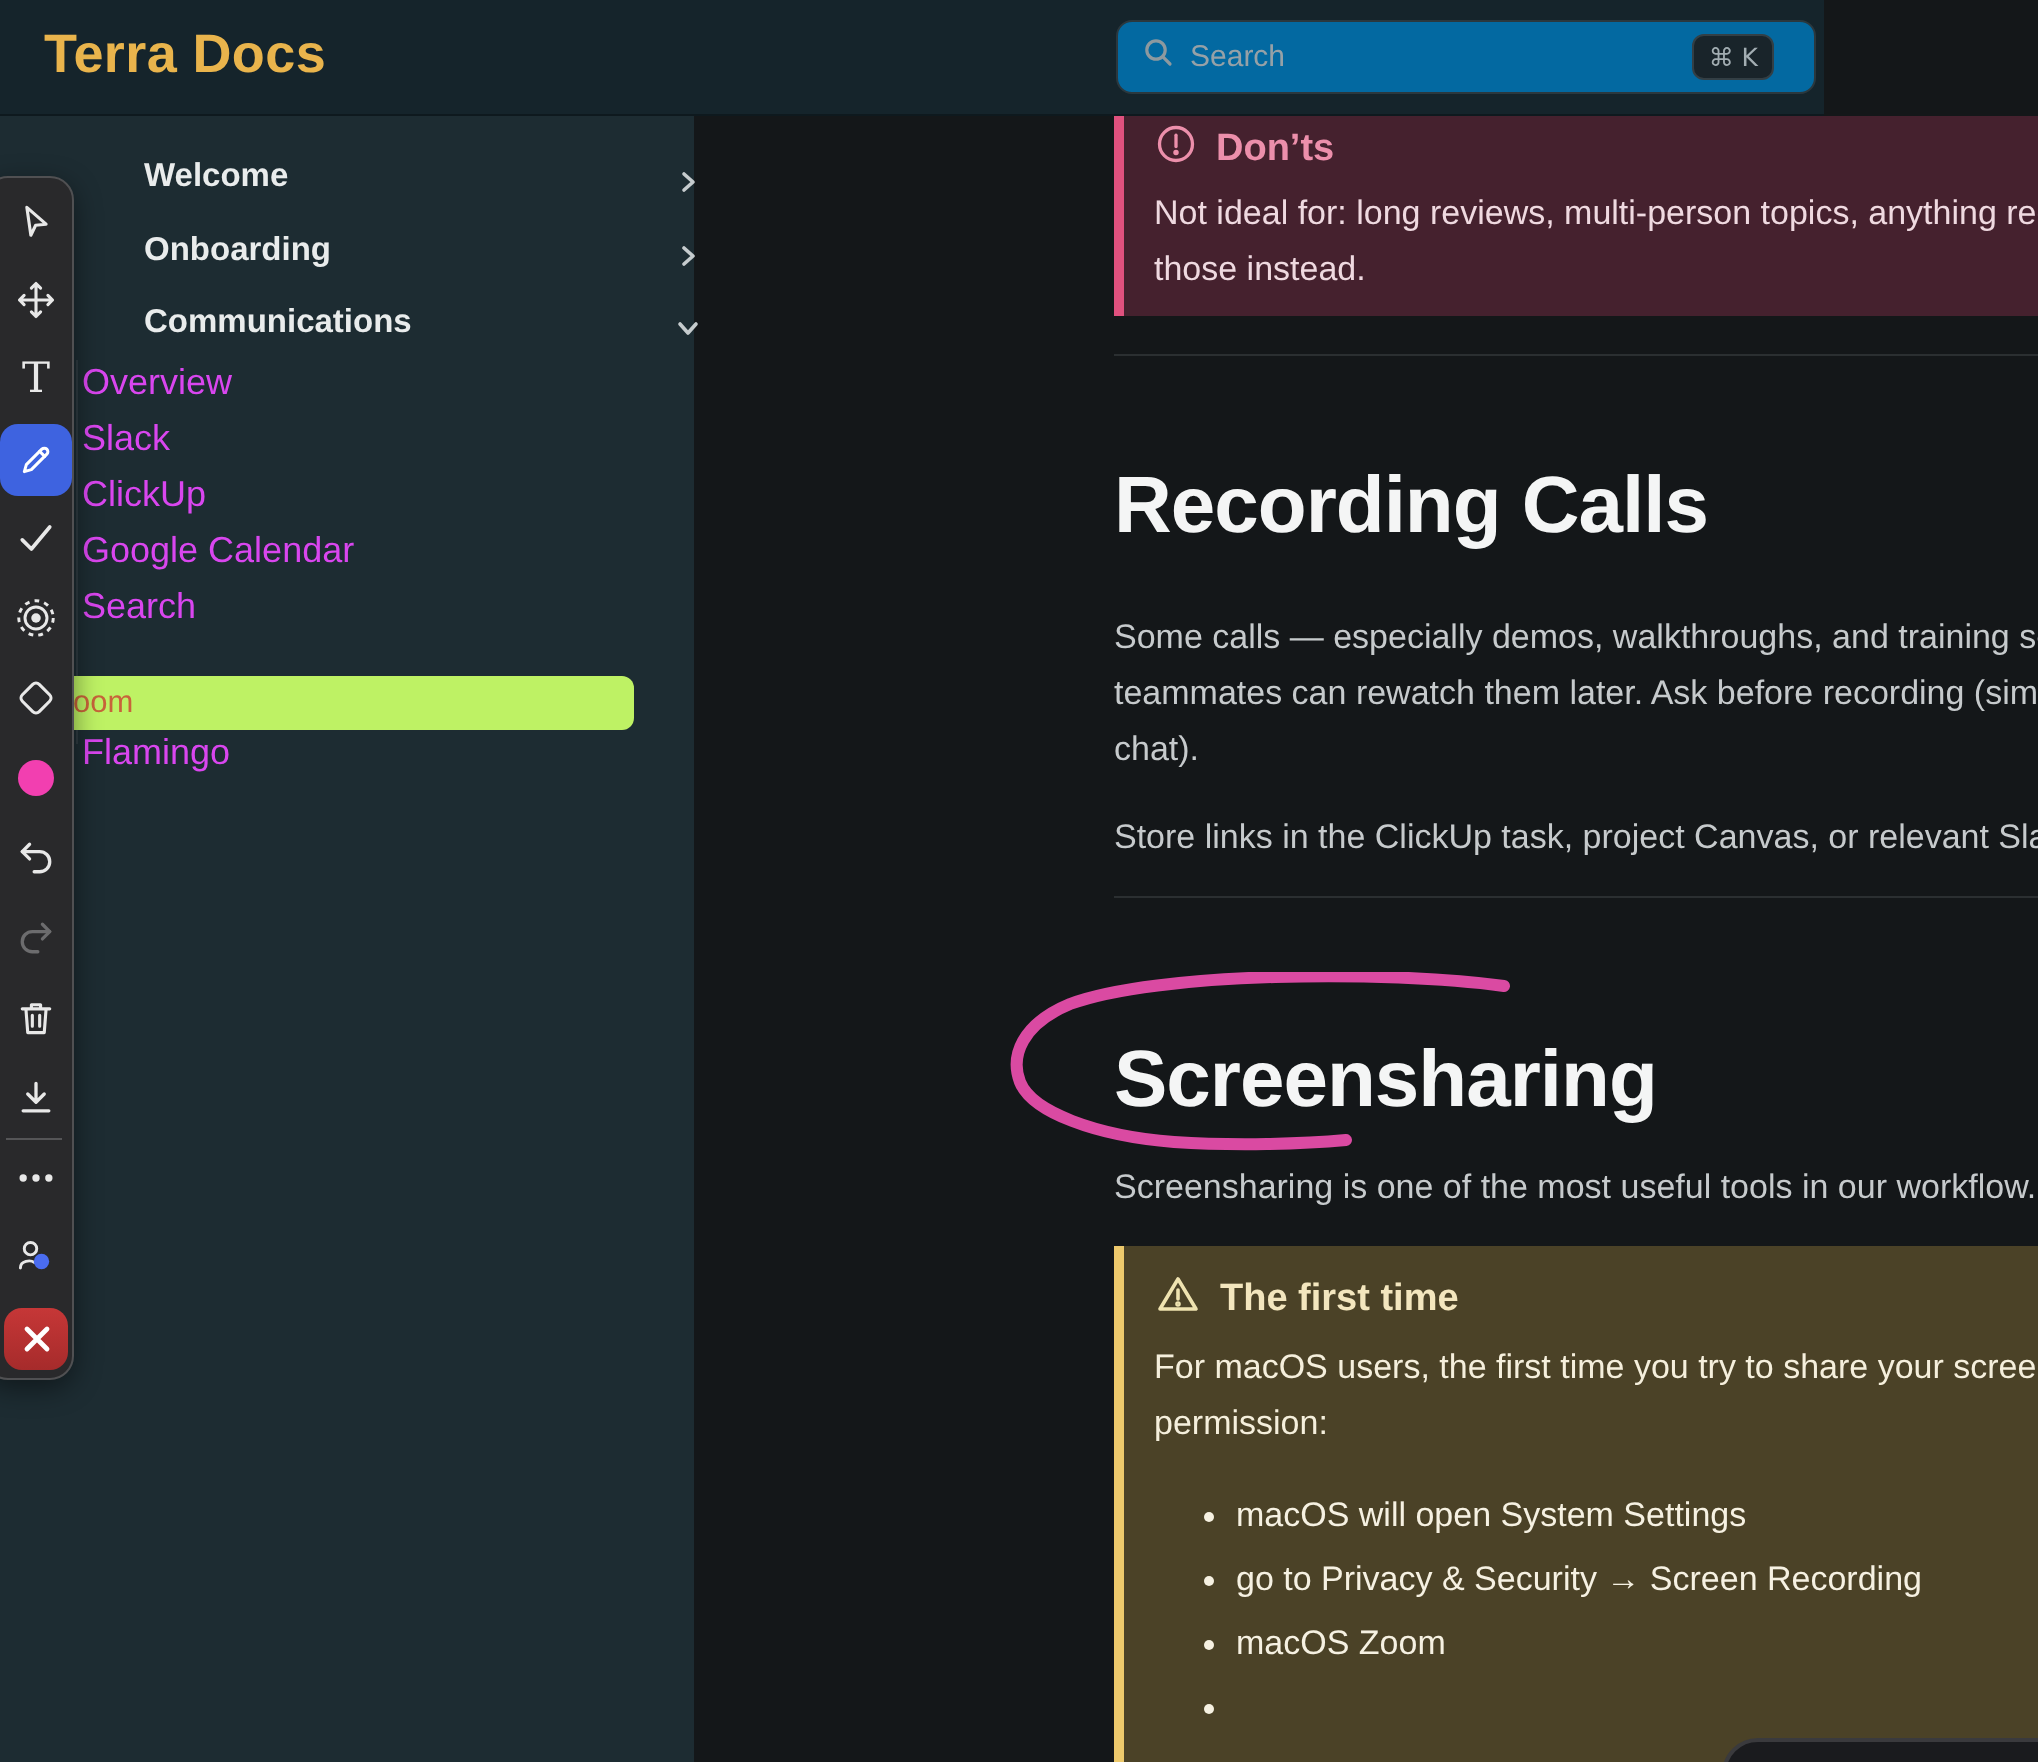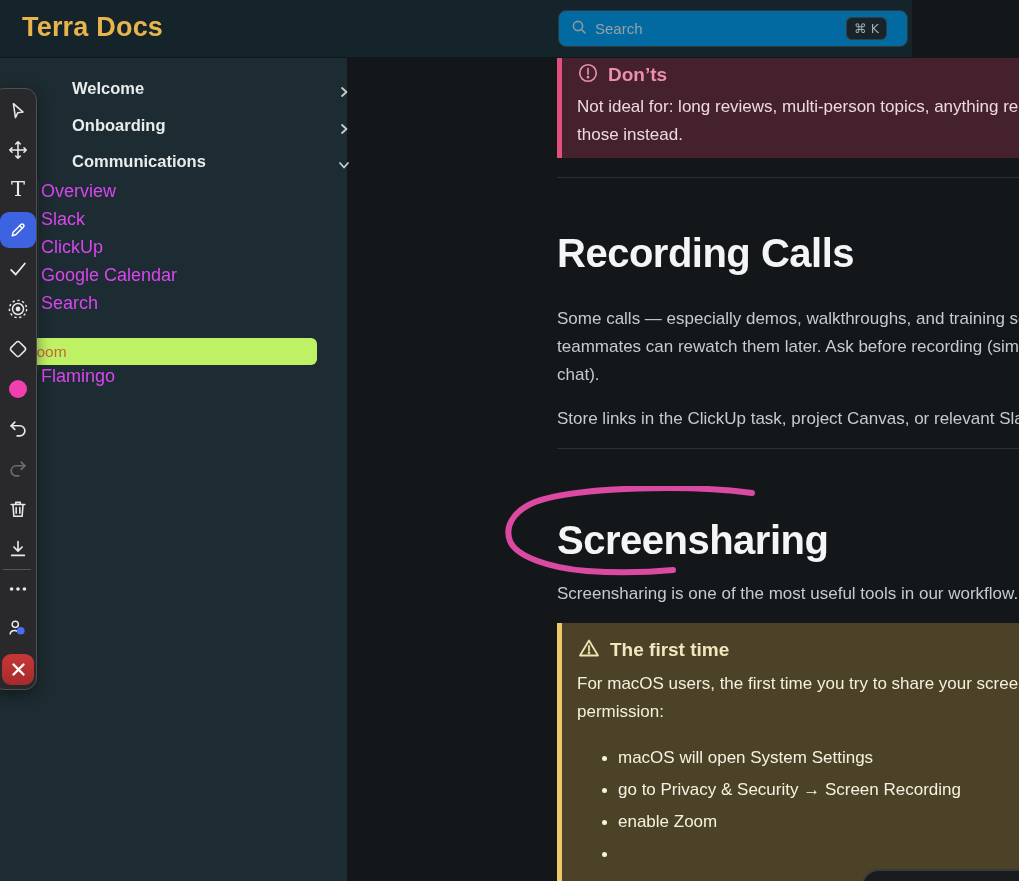--- a/index.html
+++ b/index.html
@@ -148,21 +148,21 @@
         </span>
         <span>The first time</span>
       </div>
       <div class="body">
         <div class="callout-line">For macOS users, the first time you try to share your screen o</div>
         <div class="callout-line">permission:</div>
       </div>
       <ul class="warn-list">
         <li><span class="dot"></span><span>macOS will open System Settings</span></li>
         <li><span class="dot"></span><span>go to Privacy &amp; Security → Screen Recording</span></li>
-        <li><span class="dot"></span><span>enable Zoom</span></li>
+        <li><span class="dot"></span><span>macOS Zoom</span></li>
         <li><span class="dot"></span></li>
       </ul>
     </div>
   </div>
 
   <div class="ink-ellipse">
     <svg width="258" height="92" viewBox="0 0 258 92" fill="none">
       <path d="M 249 7 C 190 -1 75 0 32 16 C 8 26 2 42 7 55 C 13 70 45 82 84 85 C 115 87 148 86 170 84" stroke="#DA4AA2" stroke-width="6" stroke-linecap="round"></path>
     </svg>
   </div>

